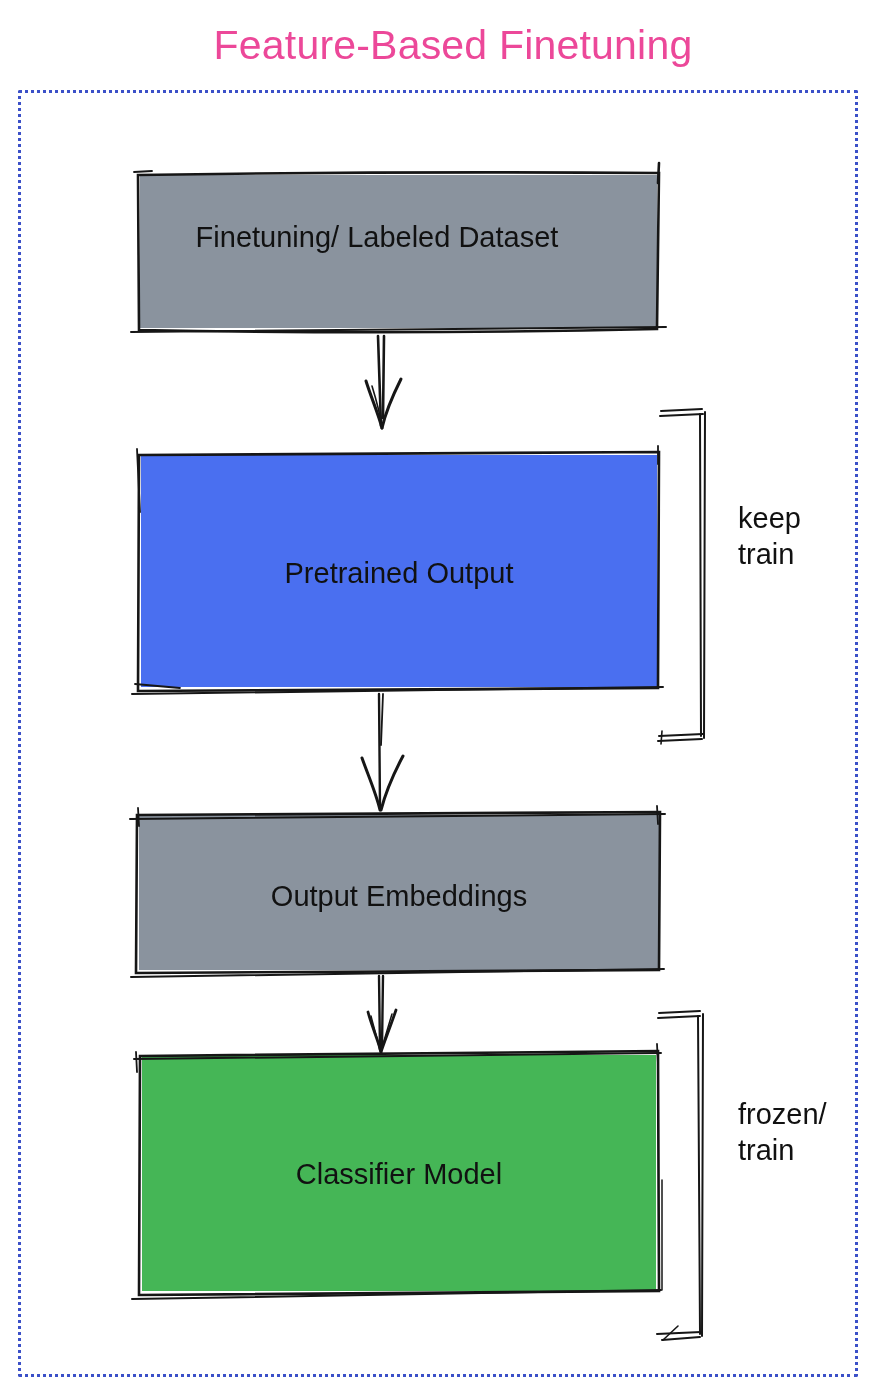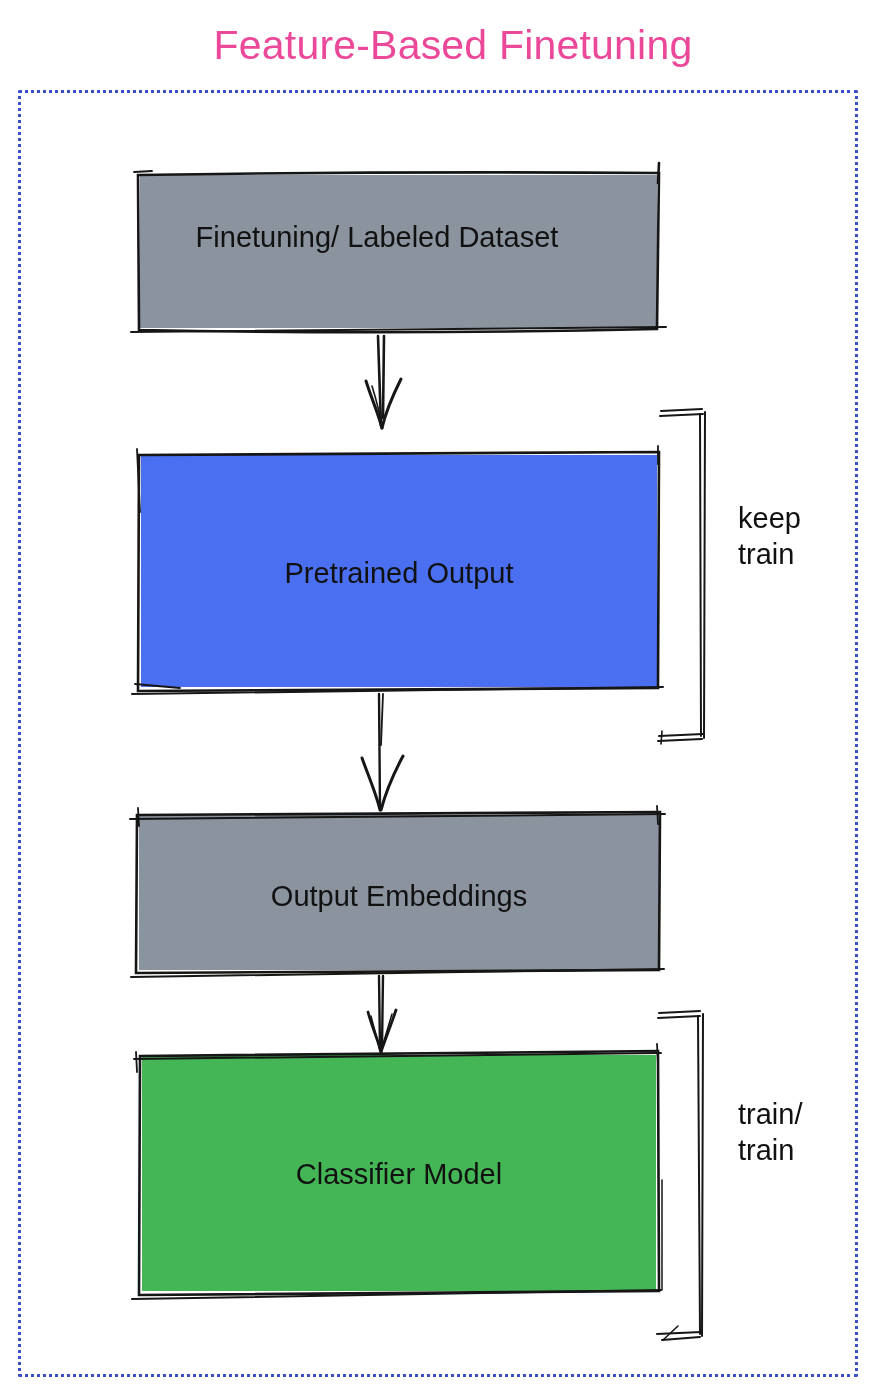--- a/index.html
+++ b/index.html
@@ -164,17 +164,17 @@
   <div class="node-label lbl-classifier">Classifier Model</div>
 
   <div class="node-label lbl-embeddings">Output Embeddings</div>
 
   <div class="annotation ann-keep-frozen">
     <div>keep</div>
     <div>train</div>
   </div>
 
   <div class="annotation ann-train-update">
-    <div>train/</div>
+    <div>frozen/</div>
     <div>train</div>
   </div>
 
 </div>
 
 </body></html>

